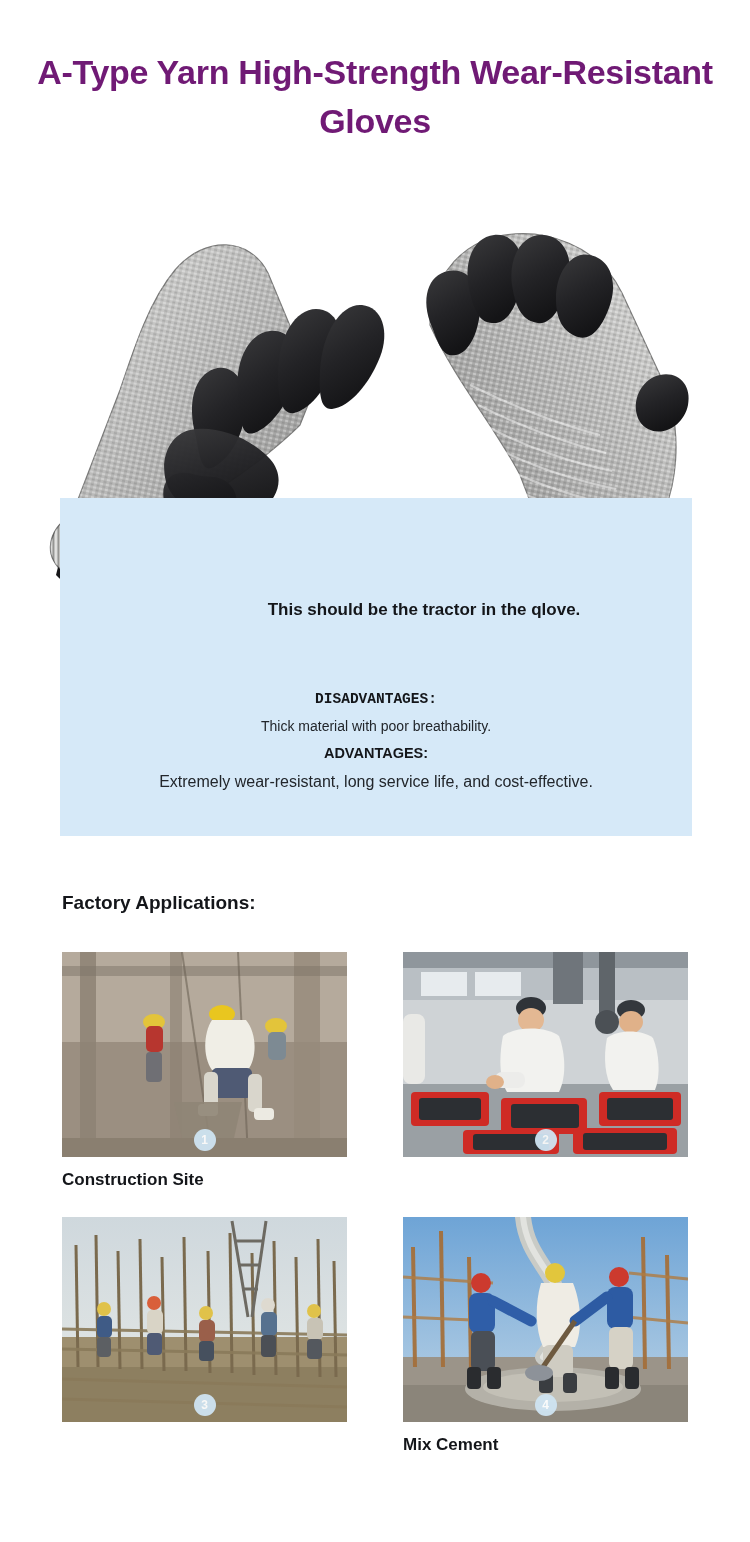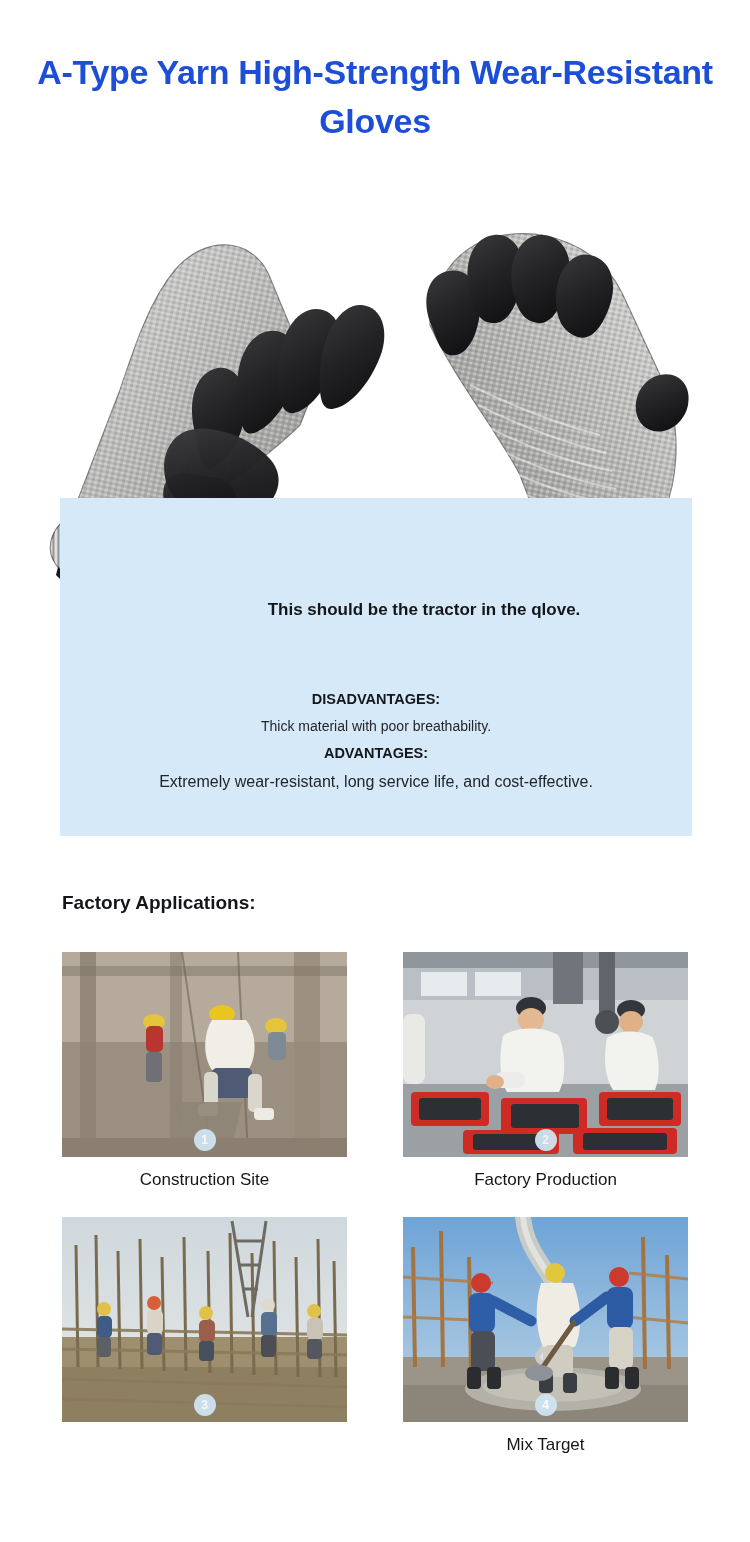--- a/index.html
+++ b/index.html
@@ -20,21 +20,21 @@
   .title {
     position: absolute;
     top: 48px;
     left: 0;
     width: 750px;
     text-align: center;
     font-size: 34px;
     font-weight: bold;
     line-height: 1.45;
     letter-spacing: -0.3px;
-    color: #1d4ed8;
+    color: #701a75;
   }
 
   
   .hero {
     position: absolute;
     top: 175px;
     left: 0;
     width: 750px;
     height: 420px;
   }
@@ -67,20 +67,21 @@
     position: absolute;
     left: 0;
     width: 632px;
     text-align: center;
   }
   .label-dis {
     top: 193px;
     font-size: 14.5px;
     font-weight: bold;
     color: #14161a;
+    font-family: Liberation Mono, monospace;
   }
   .text-dis {
     top: 220px;
     font-size: 14px;
     color: #22262b;
   }
   .label-adv {
     top: 247px;
     font-size: 14.5px;
     font-weight: bold;
@@ -136,23 +137,22 @@
     background: #cfe4f2;
     color: #ffffff;
     font-size: 12px;
     font-weight: bold;
     line-height: 22px;
     text-align: center;
     opacity: 0.95;
   }
   .app-caption {
     margin-top: 13px;
-    text-align: center;
     font-size: 17px;
-    font-weight: normal;
+    font-weight: bold;
     color: #14161a;
   }
 </style>
 </head>
 <body>
 
 <div class="title">A-Type Yarn High-Strength Wear-Resistant Gloves</div>
 
 <div class="hero">
   <svg class="hero-canvas" viewBox="0 0 750 420" preserveAspectRatio="none">
@@ -358,21 +358,20 @@
         <g>
           <ellipse cx="228" cy="58" rx="14" ry="10" fill="#34383d"></ellipse>
           <ellipse cx="228" cy="70" rx="12" ry="11" fill="#e0b189"></ellipse>
           <path d="M204 86 C 200 106, 202 126, 210 138 L 252 138 C 258 124, 256 100, 250 86 C 238 77, 214 78, 204 86 Z" fill="#f2f2ef"></path>
         </g>
 
         <rect x="0" y="62" width="22" height="70" rx="8" fill="#e9e9e6"></rect>
       </svg>
       <div class="badge">2</div>
     </div>
-    <div class="app-caption">Factory Production</div>
   </div>
 
   <div class="app-card">
     <div class="app-photo">
       <svg class="scene" viewBox="0 0 285 205" preserveAspectRatio="none">
         <defs>
           <linearGradient id="rb-sky" x1="0" y1="0" x2="0" y2="1">
             <stop offset="0%" stop-color="#cfd8dd"></stop>
             <stop offset="100%" stop-color="#e6e9e6"></stop>
           </linearGradient>
@@ -498,16 +497,16 @@
           <rect x="206" y="110" width="24" height="42" rx="6" fill="#d6d2c6"></rect>
           <rect x="202" y="150" width="14" height="22" rx="4" fill="#2a2c2f"></rect>
           <rect x="222" y="150" width="14" height="22" rx="4" fill="#2a2c2f"></rect>
           <path d="M204 80 L 172 104" stroke="#2d5ba3" stroke-width="11" stroke-linecap="round"></path>
           <path d="M172 104 L 140 150" stroke="#6e5a40" stroke-width="5"></path>
           <ellipse cx="136" cy="156" rx="14" ry="8" fill="#8d9299"></ellipse>
         </g>
       </svg>
       <div class="badge">4</div>
     </div>
-    <div class="app-caption">Mix Target</div>
+    <div class="app-caption">Mix Cement</div>
   </div>
 
 </div>
 
 </body></html>

